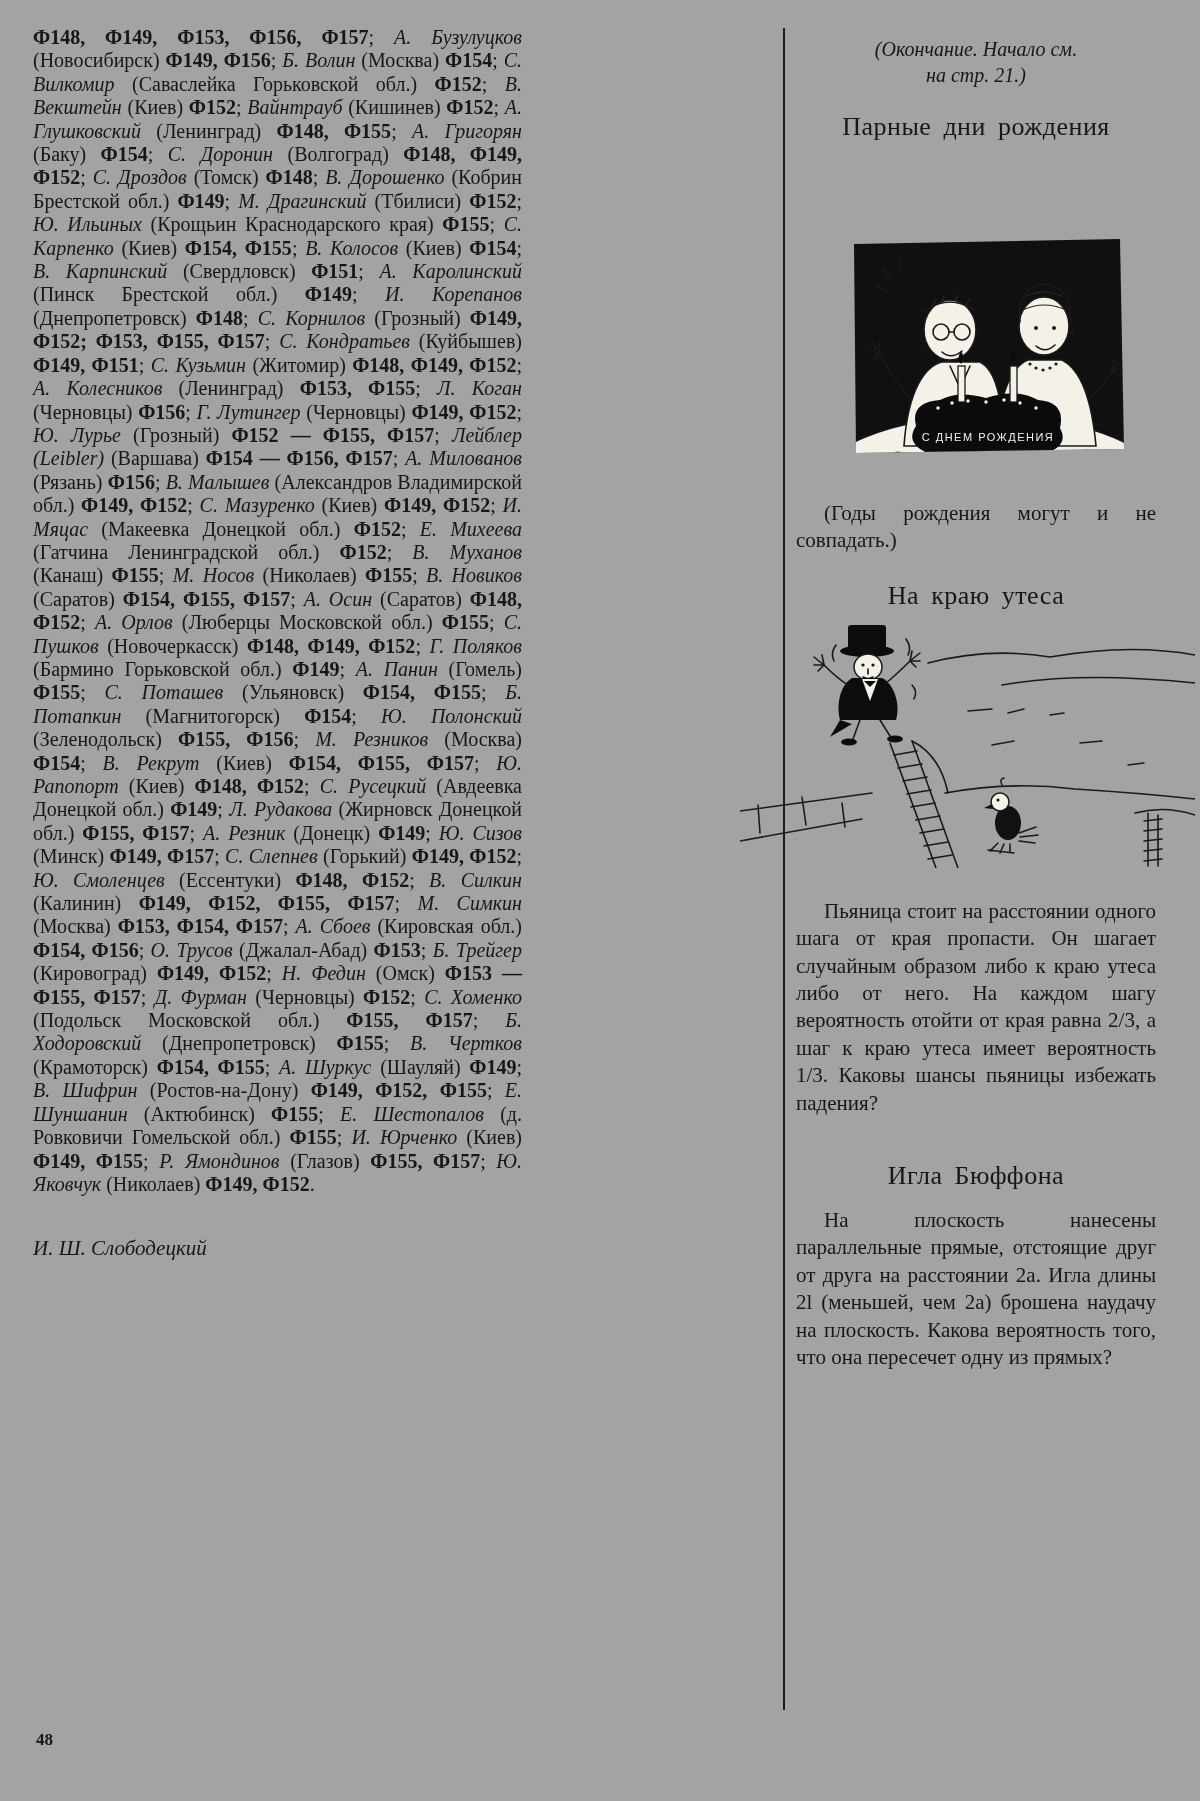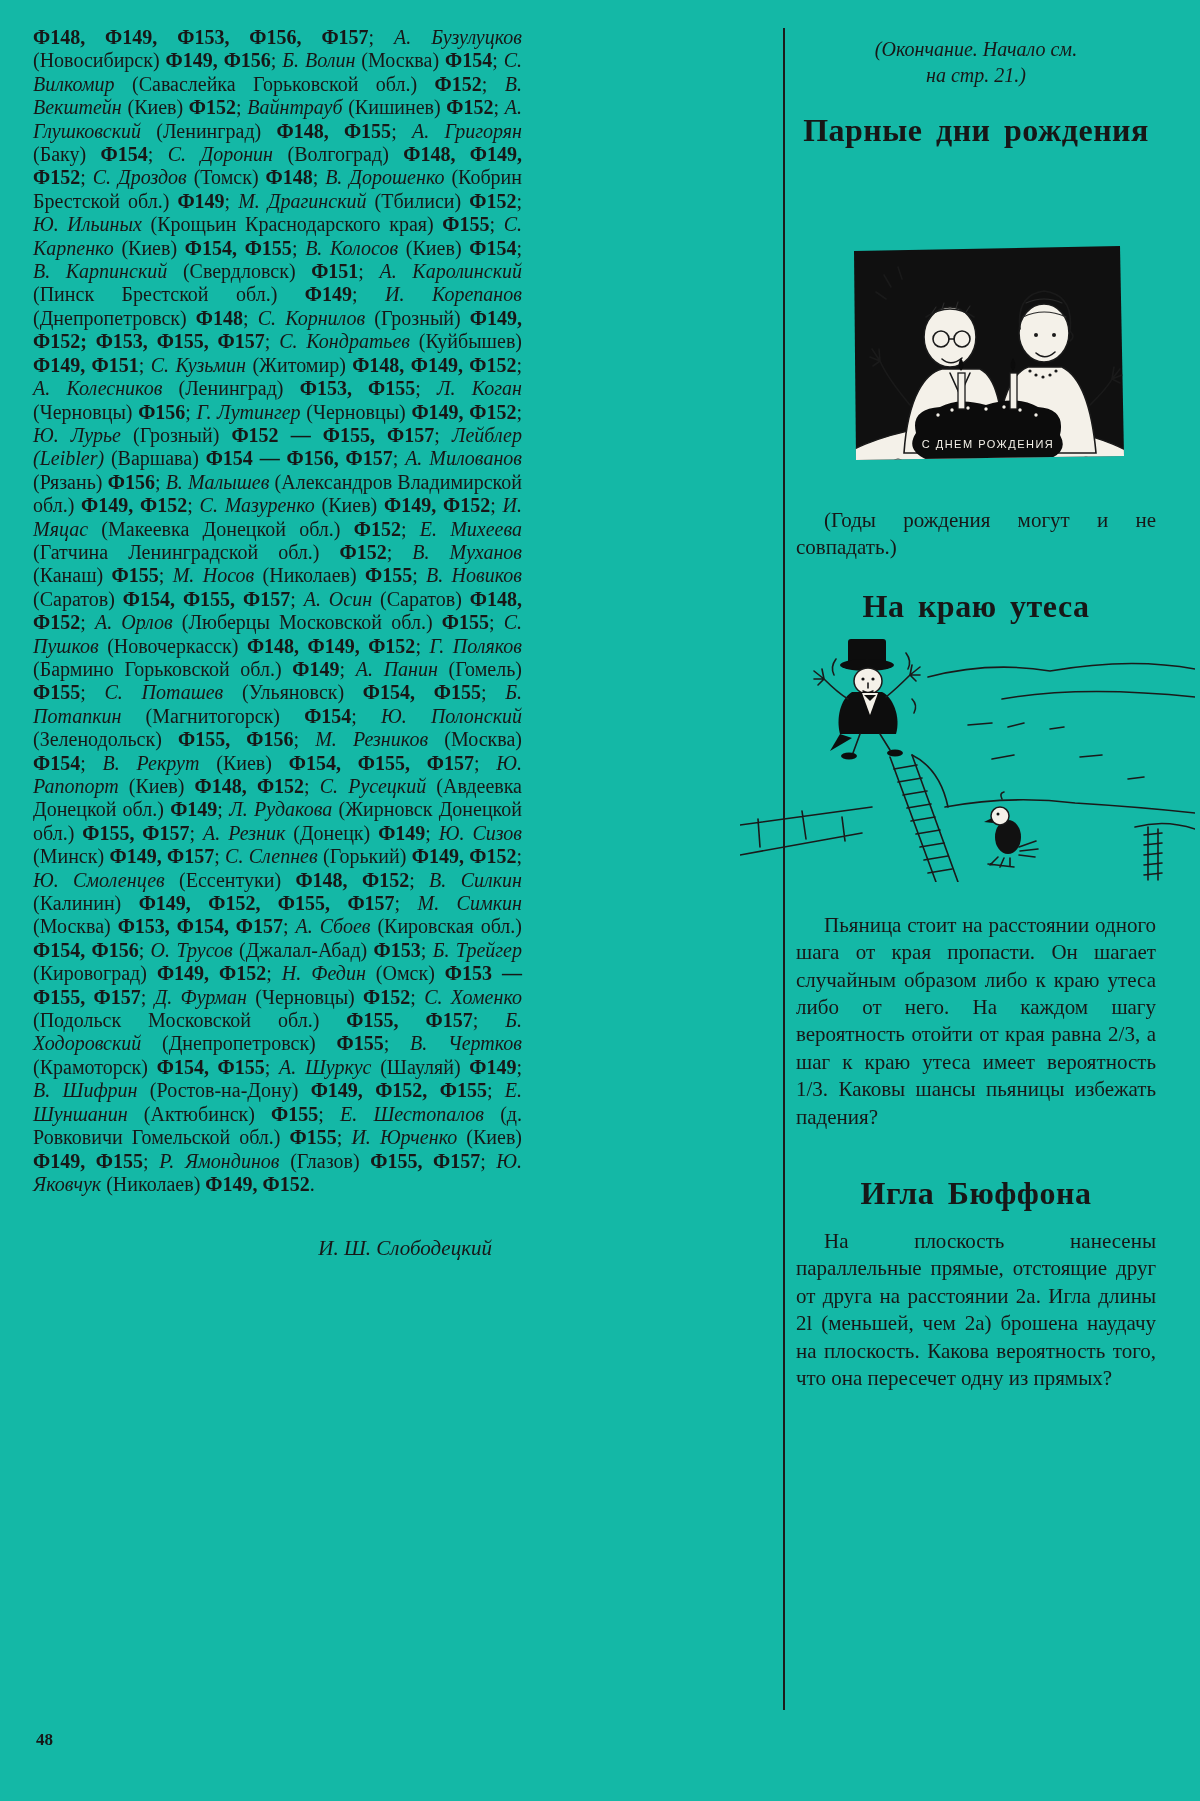--- a/index.html
+++ b/index.html
@@ -1,29 +1,29 @@
 <!DOCTYPE html>
 <html><head>
 <meta charset="utf-8">
 <style>
   html,body{margin:0;padding:0;}
-  .page{position:relative;width:1200px;height:1801px;background:#14b8a6;color:#171717;
+  .page{position:relative;width:1200px;height:1801px;background:#a3a3a3;color:#171717;
         font-family:"Liberation Serif", serif;overflow:hidden;}
   
   .col-left{position:absolute;left:33px;top:26px;width:489px;}
   .solvers{margin:0;font-size:20px;line-height:23.4px;text-align:justify;}
   .sv-name{font-style:italic;}
   .sv-prob{font-weight:bold;}
-  .author{margin:40px 30px 0 0;text-align:right;font-style:italic;font-size:21px;}
+  .author{margin:40px 30px 0 0;text-align:left;font-style:italic;font-size:21px;}
   
   .divider{position:absolute;left:783px;top:28px;width:2px;height:1682px;background:#1c1c1c;}
   
   .col-right{position:absolute;left:796px;top:36px;width:360px;}
   .cont-note{font-style:italic;font-size:20px;line-height:26px;text-align:center;}
-  .rc-heading{font-weight:bold;font-size:32px;text-align:center;letter-spacing:.5px;word-spacing:5px;margin:0;}
+  .rc-heading{font-weight:normal;font-size:26px;text-align:center;letter-spacing:.5px;word-spacing:5px;margin:0;}
   .h1{margin-top:24px;}
   .h2{margin-top:26px;}
   .h3{margin-top:44px;}
   .rc-para{margin:0;font-size:21px;line-height:27.4px;text-align:justify;text-indent:28px;}
   .p1{margin-top:88px;}
   .p2{}
   .p3{margin-top:26px;}
   .p4{margin-top:16px;}
   .art1-wrap{margin:88px 0 0 50px;}
   .art2-wrap{margin:12px 0 0 -56px;}

